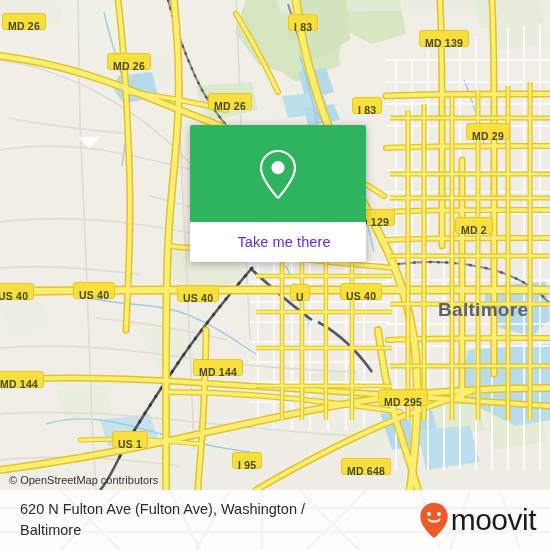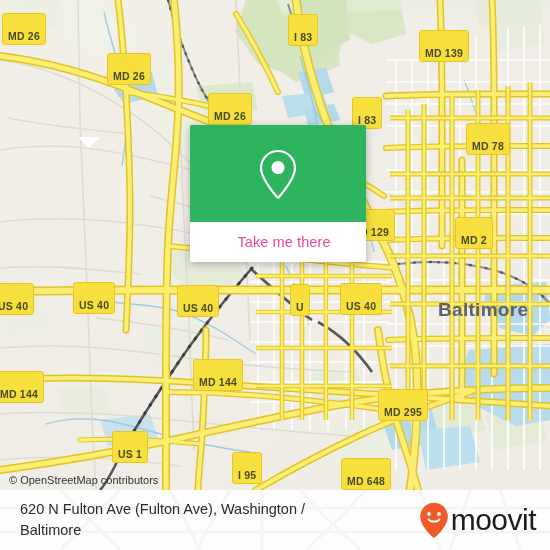--- a/index.html
+++ b/index.html
@@ -42,21 +42,21 @@
     position: absolute;
     box-sizing: border-box;
     background: #f7e03d;
     border: 1.5px solid #e8c520;
     border-radius: 3px;
     color: #4a4a20;
     font-size: 10.5px;
     font-weight: bold;
     line-height: 15px;
     height: 17px;
-    padding: 15px 5px;
+    padding: 5px 5px;
     white-space: nowrap;
     font-family: "Liberation Sans", sans-serif;
     letter-spacing: 0.2px;
     text-align: center;
   }
 
   .city-label {
     position: absolute;
     color: #5c6270;
     font-size: 19px;
@@ -103,21 +103,21 @@
   .popup-body {
     height: 40px;
     background: #ffffff;
     border-radius: 0 0 2px 2px;
     display: flex;
     align-items: center;
     justify-content: center;
   }
   .popup-label {
     font-size: 14.5px;
-    color: #ec4899;
+    color: #6d28d9;
     font-family: "Liberation Sans", sans-serif;
     letter-spacing: 0.1px;
     margin-left: 12px;
   }
   .popup-tail {
     position: absolute;
     left: 78px;
     top: 137px;
     width: 0;
     height: 0;
@@ -388,21 +388,21 @@
       </g>
     </svg>
 
     <div>
         <div class="shield" style="left: 2px; top: 13px;">MD 26</div>
         <div class="shield" style="left: 107px; top: 53px;">MD 26</div>
         <div class="shield" style="left: 208px; top: 93px;">MD 26</div>
         <div class="shield" style="left: 288px; top: 14px;">I 83</div>
         <div class="shield" style="left: 352px; top: 97px;">I 83</div>
         <div class="shield" style="left: 419px; top: 30px;">MD 139</div>
-        <div class="shield" style="left: 466px; top: 123px;">MD 78</div>
+        <div class="shield" style="left: 466px; top: 123px;">MD 29</div>
         <div class="shield" style="left: 345px; top: 209px;">MD 129</div>
         <div class="shield" style="left: 455px; top: 217px;">MD 2</div>
         <div class="shield" style="left: -8px; top: 283px;">US 40</div>
         <div class="shield" style="left: 73px; top: 282px;">US 40</div>
         <div class="shield" style="left: 177px; top: 285px;">US 40</div>
         <div class="shield" style="left: 290px; top: 284px;">U</div>
         <div class="shield" style="left: 340px; top: 283px;">US 40</div>
         <div class="shield" style="left: -6px; top: 371px;">MD 144</div>
         <div class="shield" style="left: 193px; top: 359px;">MD 144</div>
         <div class="shield" style="left: 378px; top: 389px;">MD 295</div>

